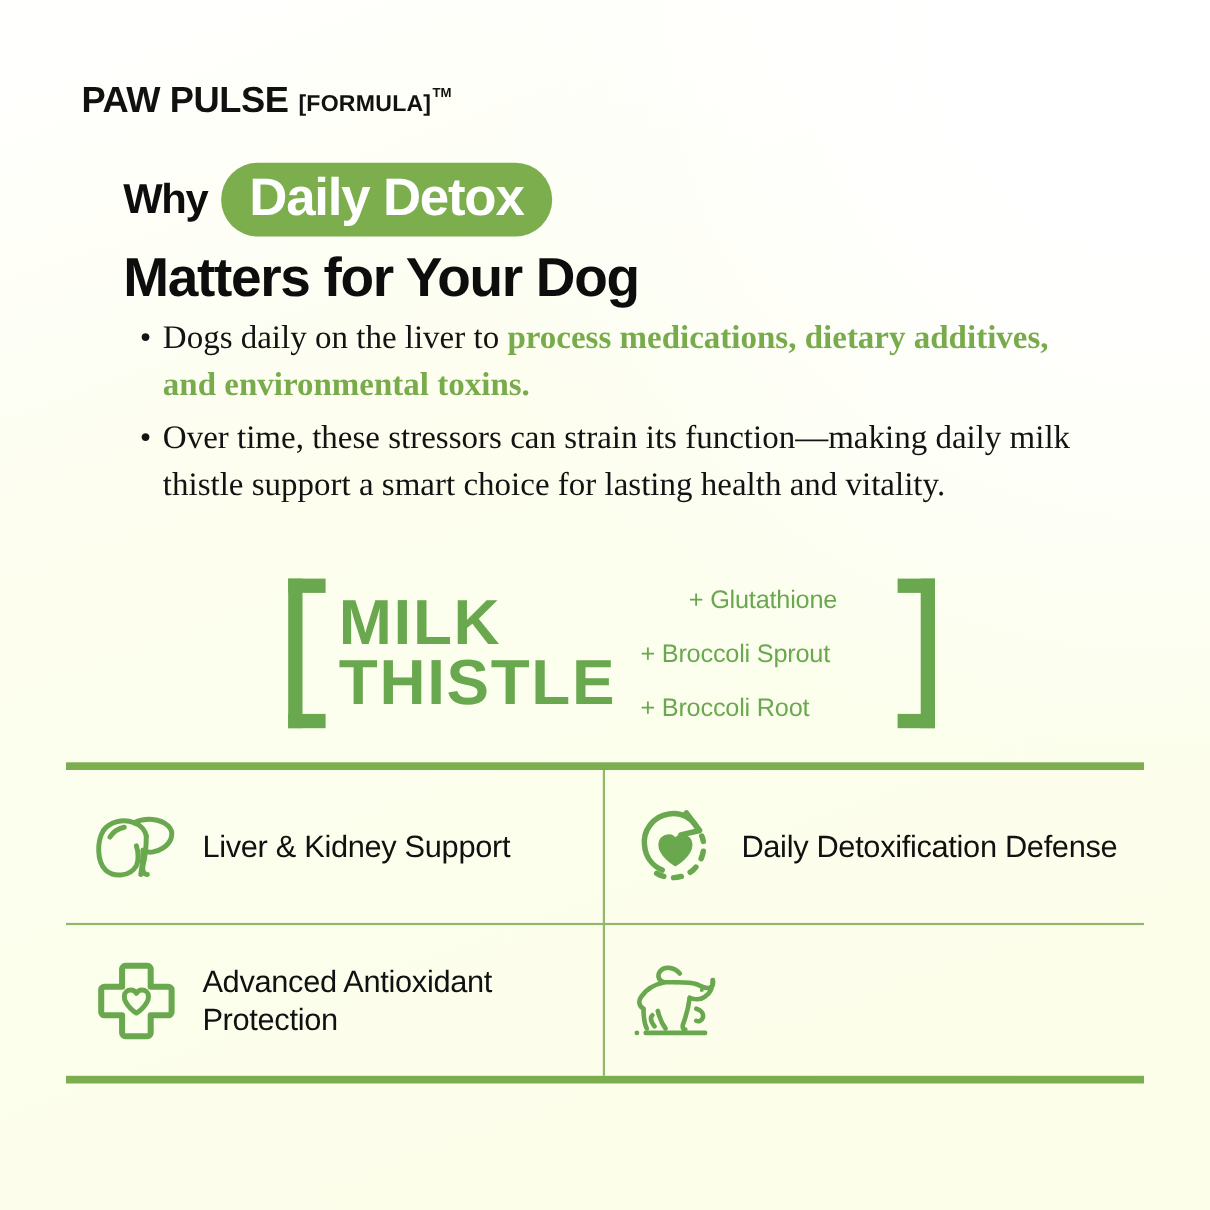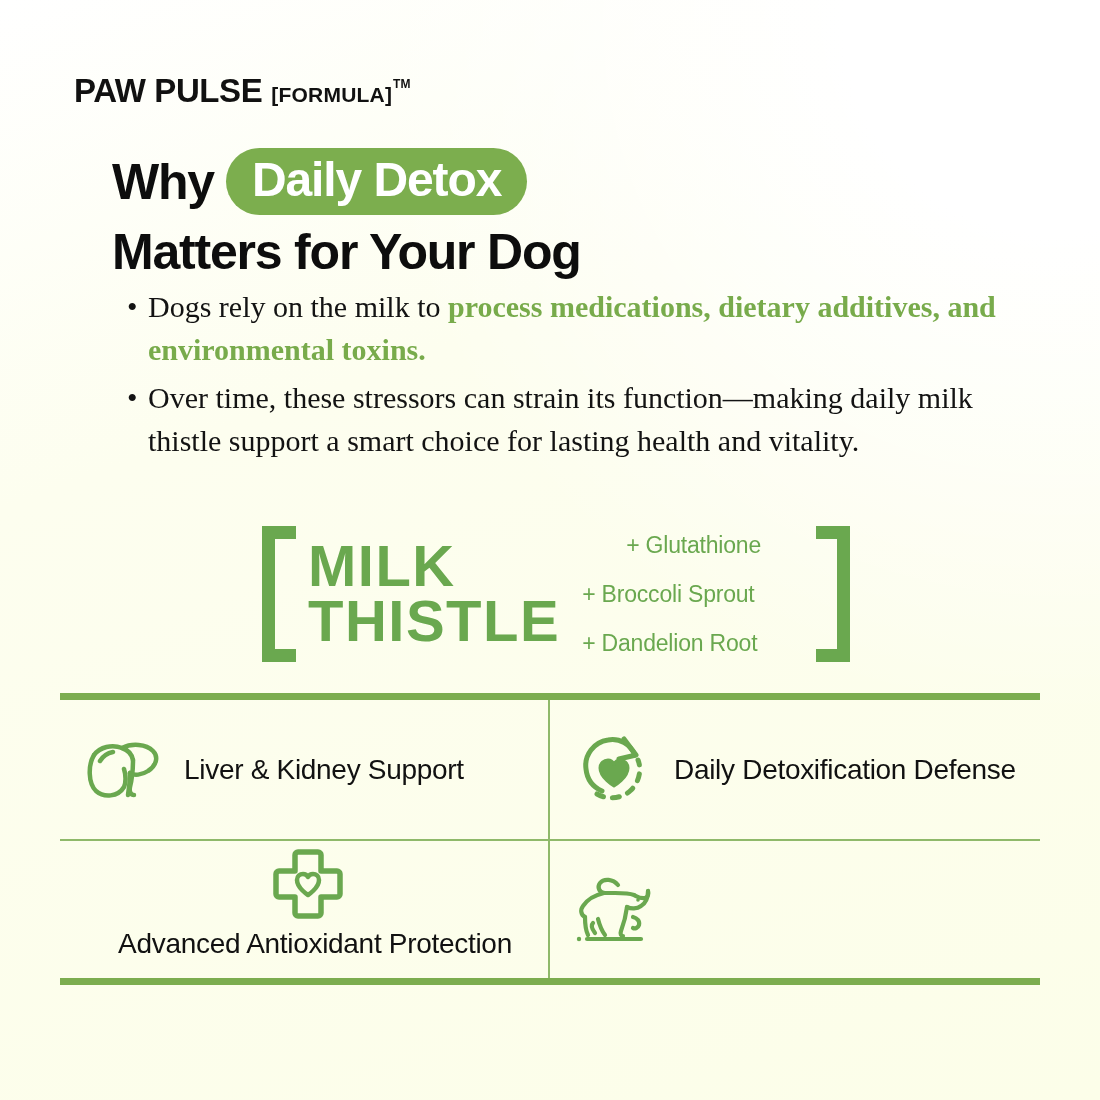--- a/index.html
+++ b/index.html
@@ -68,21 +68,21 @@
     width: 900px;
   }
   .headline-line {
     display: flex;
     align-items: center;
     white-space: nowrap;
   }
   .h-word {
     font-family: "Liberation Sans", sans-serif;
     font-weight: 700;
-    font-size: 50px;
+    font-size: 38px;
     letter-spacing: -1.2px;
     color: #0d0d0d;
     line-height: 1.0;
   }
   .pill {
     display: inline-flex;
     align-items: center;
     justify-content: flex-end;
     background: #7cae4e;
     border-radius: 40px;
@@ -218,21 +218,21 @@
     height: 100%;
   }
   .cell {
     display: flex;
     align-items: center;
     padding: 0 10px 0 18px;
     box-sizing: border-box;
   }
   .cell.c0 { border-right: 2px solid #8fb96a; }
   .cell.c1 { }
-  .cell.c2 { border-right: 2px solid #8fb96a; border-top: 2px solid #8fb96a; flex-direction: column; }
+  .cell.c2 { border-right: 2px solid #8fb96a; border-top: 2px solid #8fb96a; }
   .cell.c3 { border-top: 2px solid #8fb96a; }
   .cell-icon {
     flex: 0 0 auto;
     width: 92px;
     height: 86px;
     display: flex;
     align-items: center;
     justify-content: center;
   }
   .cell-label {
@@ -263,40 +263,40 @@
       </span>
     </div>
     <div class="headline-line headline-line2">
       <span class="h-word">Matters for Your Dog</span>
     </div>
   </div>
 
   <div class="bullets">
     <div class="bullet">
       <span class="dot">•</span>
-      <span>Dogs rely on the milk to </span><span class="hl">process medications, dietary additives, and environmental toxins.</span>
+      <span>Dogs daily on the liver to </span><span class="hl">process medications, dietary additives, and environmental toxins.</span>
     </div>
     <div class="bullet">
       <span class="dot">•</span>
       <span>Over time, these stressors can strain its function—making daily milk thistle support a smart choice for lasting health and vitality.</span>
     </div>
   </div>
 
   <div class="lockup">
     <div class="bracket left"></div>
     <div class="bracket right"></div>
     <div class="lockup-inner">
       <div class="mt-name">
         <div>MILK</div>
         <div>THISTLE</div>
       </div>
       <div class="mt-adds">
         <div class="mt-add a1">+ Glutathione</div>
         <div class="mt-add a2">+ Broccoli Sprout</div>
-        <div class="mt-add a3">+ Dandelion Root</div>
+        <div class="mt-add a3">+ Broccoli Root</div>
       </div>
     </div>
   </div>
 
   <div class="grid">
     <div class="grid-inner">
 
       <div class="cell c0">
         <div class="cell-icon">
           <svg width="80" height="70" viewBox="0 0 80 70" fill="none" stroke="#6aa84f" stroke-width="4.5" stroke-linecap="round" stroke-linejoin="round">

